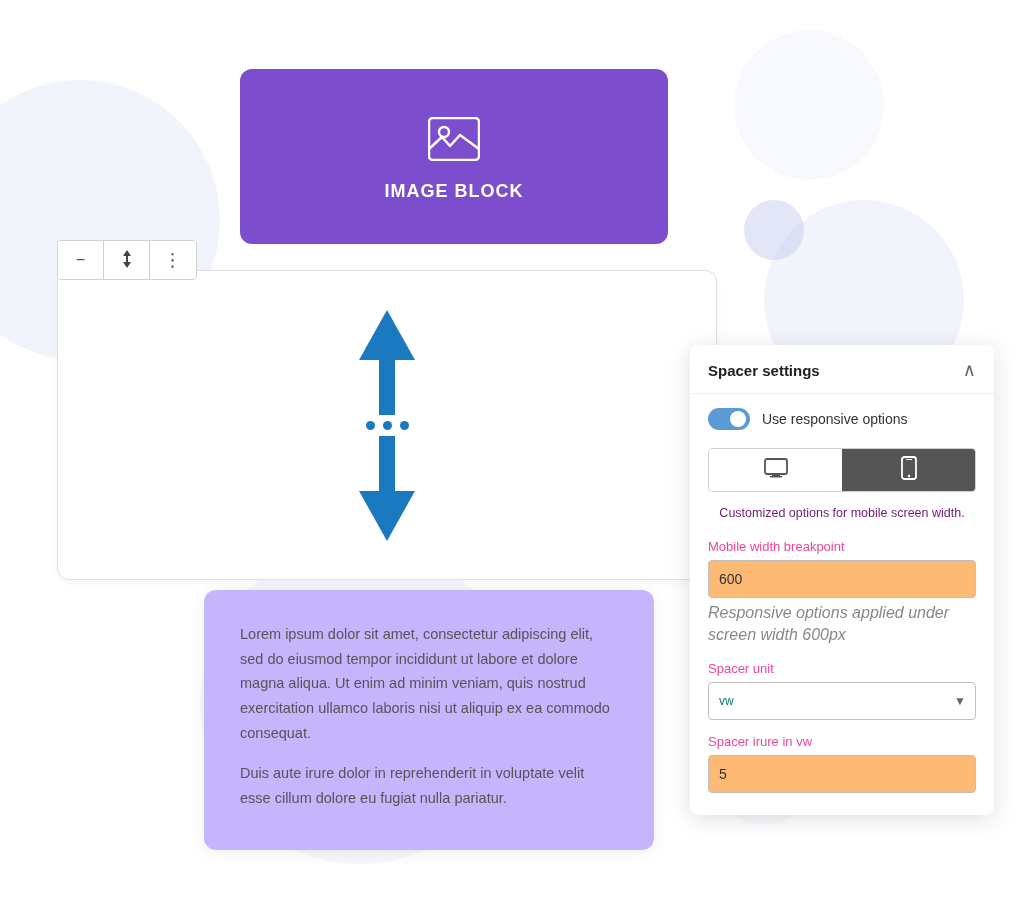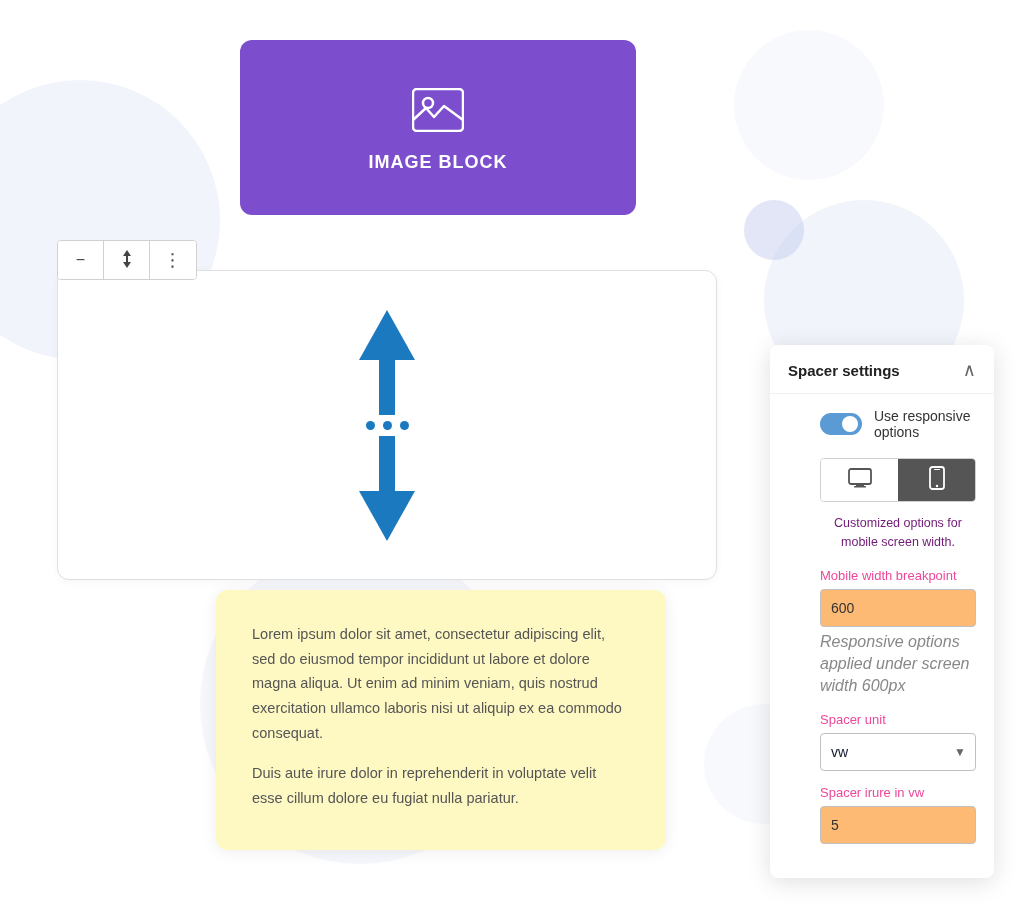--- a/index.html
+++ b/index.html
@@ -35,23 +35,23 @@
     
     .main-content {
       position: absolute;
       top: 0; left: 0; right: 0; bottom: 0;
       z-index: 1;
     }
 
     
     .image-block-card {
       position: absolute;
-      top: 40px;
+      top: 69px;
       left: 240px;
-      width: 396px;
+      width: 428px;
       height: 175px;
       background: #7c4dcc;
       border-radius: 12px;
       display: flex;
       flex-direction: column;
       align-items: center;
       justify-content: center;
       gap: 14px;
       z-index: 3;
     }
@@ -154,47 +154,47 @@
       height: 0;
       border-left: 28px solid transparent;
       border-right: 28px solid transparent;
       border-top: 50px solid #1b7abf;
     }
 
     
     .text-card {
       position: absolute;
       top: 590px;
-      left: 216px;
+      left: 204px;
       width: 450px;
-      background: #fef9c3;
+      background: #c4b5fd;
       border-radius: 12px;
       padding: 32px 36px;
       z-index: 2;
       box-shadow: 0 2px 16px rgba(0,0,0,0.07);
     }
     .text-card p {
       font-size: 14.5px;
       color: #555;
       line-height: 1.7;
       margin-bottom: 16px;
     }
     .text-card p:last-child { margin-bottom: 8px; }
 
     
     .settings-panel {
       position: absolute;
       top: 345px;
       right: 30px;
-      width: 224px;
+      width: 304px;
       background: #ffffff;
       border-radius: 8px;
       box-shadow: 0 4px 24px rgba(0,0,0,0.13);
       z-index: 10;
-      padding-bottom: 20px;
+      padding-bottom: 8px;
     }
     .panel-header {
       display: flex;
       align-items: center;
       justify-content: space-between;
       padding: 16px 18px 14px;
       border-bottom: 1px solid #f0f0f0;
     }
     .panel-title {
       font-size: 15px;
@@ -205,21 +205,20 @@
       background: none;
       border: none;
       cursor: pointer;
       color: #666;
       font-size: 18px;
       line-height: 1;
     }
 
     .panel-body {
       padding: 14px 18px;
-      margin-left: 32px;
     }
 
     
     .toggle-row {
       display: flex;
       align-items: center;
       gap: 12px;
       margin-bottom: 18px;
     }
     .toggle-switch {
@@ -314,22 +313,22 @@
     .select-wrapper {
       position: relative;
       margin-bottom: 14px;
     }
     .select-input {
       width: 100%;
       height: 38px;
       border: 1.5px solid #c0c0c0;
       border-radius: 4px;
       padding: 0 32px 0 10px;
-      font-size: 14px;
-      color: #0f172a;
+      font-size: 12px;
+      color: #0f766e;
       background: #fff;
       appearance: none;
       cursor: pointer;
     }
     .select-arrow {
       position: absolute;
       right: 10px;
       top: 50%;
       transform: translateY(-50%);
       pointer-events: none;

